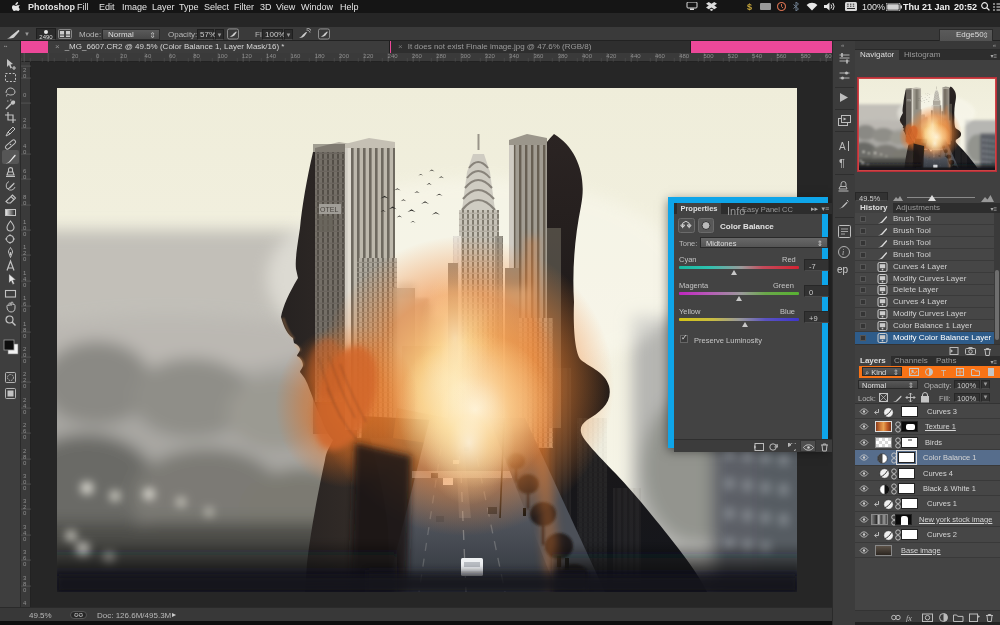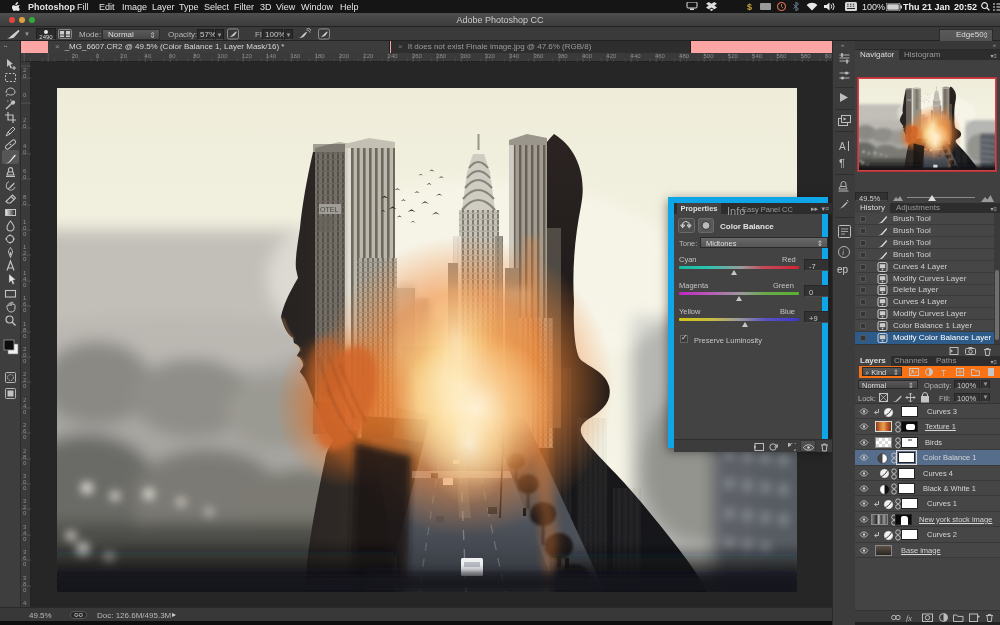--- a/index.html
+++ b/index.html
@@ -17,21 +17,21 @@
   background:linear-gradient(#4e4e4e,#3c3c3c); border-bottom:1px solid #232323; }
 .tl { position:absolute; top:4px; width:6px; height:6px; border-radius:50%; }
 #titletext { position:absolute; top:2px; width:100%; text-align:center;
   color:#cbcbcb; font-size:9px; }
 
 #optbar { left:0; top:27px; width:1000px; height:14px; background:#3a3a3a;
   border-bottom:1px solid #222; color:#b6b6b6; font-size:8px; }
 .obox { position:absolute; background:#2b2b2b; border:1px solid #1f1f1f;
   border-bottom-color:#4a4a4a; color:#c8c8c8; font-size:8px; line-height:9px; }
 
-#tabbar { left:0; top:41px; width:832px; height:12px; background:#fca5a5; }
+#tabbar { left:0; top:41px; width:832px; height:12px; background:#ec4899; }
 .dtab { position:absolute; top:0; height:12px; font-size:8px; line-height:12px; }
 
 #hruler { left:21px; top:53px; width:811px; height:9px; background:#3a3a3a;
   border-bottom:1px solid #222;}
 #vruler { left:0px; top:62px; width:10px; height:545px; background:#3a3a3a;
   border-right:1px solid #222; left:21px;}
 .rnum { position:absolute; color:#8f8f8f; font-size:6px; }
 
 #toolbar { left:0; top:41px; width:21px; height:566px; background:#3e3e3e;
   border-right:1px solid #2a2a2a; }
@@ -119,26 +119,20 @@
     <svg class="mi" style="left:981px;top:2px;" width="9" height="9" viewBox="0 0 9 9">
         <circle cx="3.6" cy="3.6" r="2.9" fill="none" stroke="#e8e8e8" stroke-width="1.2"></circle>
         <path d="M5.8 5.8L8.4 8.4" stroke="#e8e8e8" stroke-width="1.3"></path>
       </svg>
     <svg class="mi" style="left:993px;top:2.5px;" width="11" height="8" viewBox="0 0 11 8">
         <path d="M0 1h2M0 4h2M0 7h2M3.5 1h7.5M3.5 4h7.5M3.5 7h7.5" stroke="#e8e8e8" stroke-width="1.2"></path>
       </svg>
     <svg class="mi" style="left:12px;top:1.5px;" width="9" height="10" viewBox="0 0 9 10">
         <path d="M6.7 0c-.8.06-1.7.55-2.2 1.2-.5.58-.9 1.45-.74 2.3.86.03 1.74-.5 2.26-1.16C6.5 1.7 6.84.84 6.7 0zM6.8 3.7c-1.24 0-1.76.76-2.62.76-.88 0-1.68-.74-2.76-.74C.56 3.74-.6 5.08.3 7.42c.5 1.3 1.4 2.58 2.3 2.58.7 0 1-.44 1.98-.44s1.24.44 1.98.44c.92 0 1.7-1.16 2.2-2.32-1.58-.8-1.84-3.1-.04-3.86-.5-.64-1.3-.12-1.92-.12z" fill="#e8e8e8" transform="scale(0.9)"></path>
       </svg>
-  </div>
-  <div class="abs" id="titlebar">
-    <div class="tl" style="left:9px; background:#e1483f;"></div>
-    <div class="tl" style="left:19px; background:#deA33c;"></div>
-    <div class="tl" style="left:29px; background:#2fae37;"></div>
-    <div id="titletext">Adobe Photoshop CC</div>
   </div>
   <div class="abs" id="optbar">
     <svg class="abs" style="left:6px;top:2px;" width="16" height="10" viewBox="0 0 16 10">
         <path d="M1 9.5C3 9 4 8 5.5 6.5L12 1.2c.8-.6 1.8.4 1.2 1.2L8 8.5C6.5 9.3 4 9.7 1 9.5z" fill="#cfcfcf"></path>
       </svg>
     <span class="abs" style="left:24px;top:4px;color:#999;font-size:6px;">▼</span>
     <div class="obox" style="left:36px;top:1px;width:20px;height:12px;text-align:center;">
       <div style="width:4px;height:4px;border-radius:50%;background:#e8e8e8;margin:1px auto 0;"></div>
       <div style="font-size:6px;line-height:6px;color:#ddd;">2490</div>
     </div>
@@ -795,21 +789,21 @@
           </svg>
         <div class="abs" style="left:52px;top:5px;width:68px;height:1px;background:#8a8a8a;"></div>
         <div class="abs" style="left:73px;top:3px;width:0;height:0;border-left:4px solid transparent;border-right:4px solid transparent;border-bottom:6px solid #ddd;"></div>
         <svg class="abs" style="left:126px;top:1px;" width="13" height="9">
             <path d="M0 9l4-5 2.5 2.5L9.5 2 13 9z" fill="#999"></path>
           </svg>
       </div>
     </div>
     <div id="p-history">
       <div class="ptabbar" style="top:162px;height:10px;">
-        <span class="ptab act" style="left:0px;font-weight:normal;">History</span>
+        <span class="ptab act" style="left:0px;font-weight:bold;">History</span>
         <span class="ptab" style="left:36px;">Adjustments</span>
         <span class="pmenu">▾≡</span>
       </div>
       <div class="abs" style="left:0;top:172px;width:145px;height:131px;background:#464646;" id="hitems">
           <div class="hrow" style="top:0.0px;">
             <div class="hcheck"></div>
             <svg style="position:absolute;left:22px;top:1px;" width="11" height="10">
               <path d="M1 9.5C3 9 4 8.2 5 7L9 2.5c.5-.6 1.4.3.9.9L6 8C5 9 3.5 9.4 1 9.5z" fill="#ddd"></path>
             </svg>
             <span style="position:absolute;left:38px;top:0;">Brush Tool</span>

